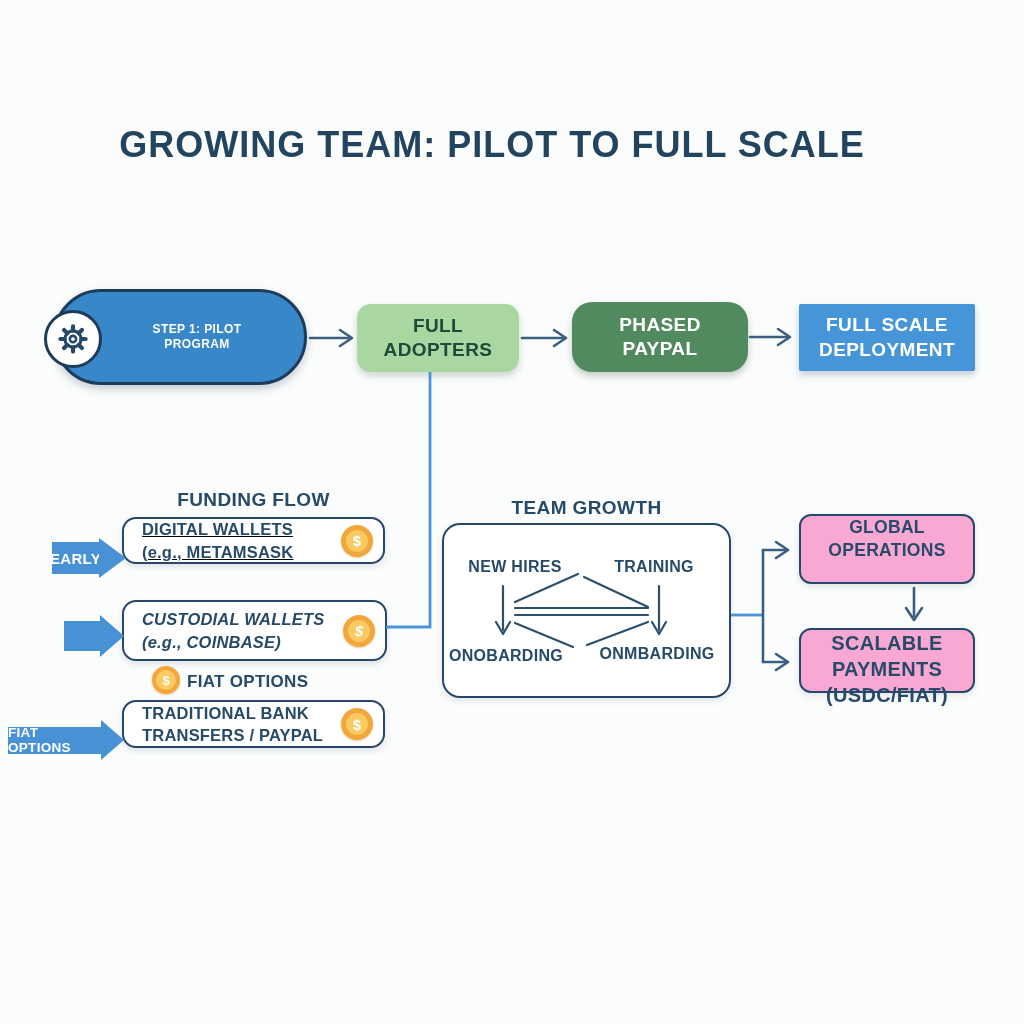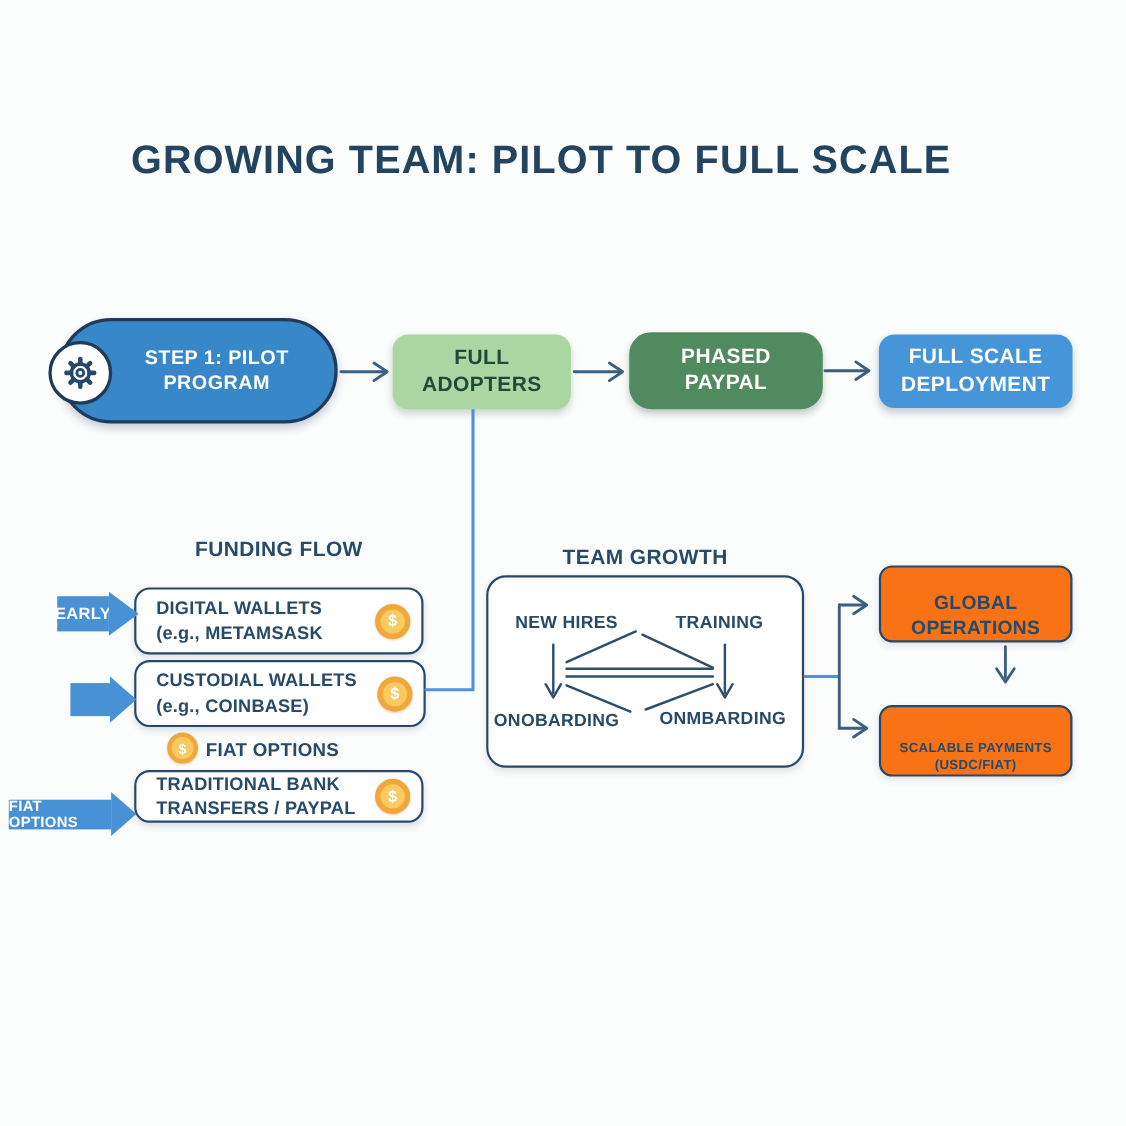--- a/index.html
+++ b/index.html
@@ -14,63 +14,63 @@
     text-align:center; font-size:36px; font-weight:800;
     color:#23445e; letter-spacing:1px;
   }
   
   .node { position:absolute; display:flex; align-items:center; justify-content:center;
           text-align:center; font-weight:700; letter-spacing:.4px; z-index:2; }
   .node .lines span { display:block; line-height:1.28; }
   .pill {
     left:53px; top:289px; width:254px; height:96px;
     background:#3787c9; border:3px solid #1e3c59; border-radius:48px;
-    color:#ffffff; font-size:18px;
+    color:#ffffff; font-size:12px;
     box-shadow:0 4px 8px rgba(30,60,90,.25);
     padding-left:34px;
   }
   .gear-circle {
     position:absolute; left:44px; top:310px; width:58px; height:58px;
     background:#ffffff; border:3px solid #1e3c59; border-radius:50%;
     display:flex; align-items:center; justify-content:center; z-index:3;
   }
   .box-early {
     left:357px; top:304px; width:162px; height:68px;
     background:#a9d6a1; border-radius:14px; color:#1d4b38; font-size:19px;
     box-shadow:0 4px 7px rgba(40,80,50,.22);
   }
   .box-phased {
     left:572px; top:302px; width:176px; height:70px;
     background:#528a5f; border-radius:20px; color:#ffffff; font-size:19px;
     box-shadow:0 4px 7px rgba(30,60,40,.25);
   }
   .box-full {
     left:799px; top:304px; width:176px; height:67px;
-    background:#4695d8; border-radius:14px; color:#ffffff; font-size:19px;
+    background:#4695d8; border-radius:2px; color:#ffffff; font-size:19px;
     box-shadow:0 4px 7px rgba(30,70,110,.25);
   }
   
   .sec-heading {
     position:absolute; text-align:center; font-weight:800;
     color:#274a68; font-size:19px; letter-spacing:.4px; z-index:2;
   }
   .h-funding { left:122px; top:489px; width:263px; }
   .h-teamgrowth { left:442px; top:497px; width:289px; }
   
   .wbox {
     position:absolute; background:#ffffff; border:2.5px solid #27486b;
     border-radius:14px; z-index:2;
     display:flex; align-items:center;
     box-shadow:0 3px 6px rgba(40,70,100,.14);
   }
   .wbox .lines { padding-left:18px; font-weight:700; color:#274a68;
                  font-size:16.5px; letter-spacing:.2px; }
   .wbox .lines span { display:block; line-height:1.35; }
-  .fund1 { left:122px; top:534px; width:263px; height:61px; }
-  .fund2 { left:122px; top:600px; width:265px; height:61px; }
+  .fund1 { left:122px; top:517px; width:263px; height:47px;text-decoration:underline; }
+  .fund2 { left:122px; top:600px; width:265px; height:61px;font-style:italic; }
   .fund3 { left:122px; top:700px; width:263px; height:48px; }
   
   .coin {
     position:absolute; width:32px; height:32px; border-radius:50%;
     background:#f8ca5f; border:5px solid #f2a73d;
     display:flex; align-items:center; justify-content:center;
     color:#ffffff; font-weight:800; font-size:15px; z-index:3;
     box-shadow:0 1px 2px rgba(180,120,20,.35);
   }
   .coin-in-box { right:10px; top:50%; transform:translateY(-50%); }
@@ -101,29 +101,29 @@
     position:absolute; left:442px; top:523px; width:289px; height:175px;
     background:#ffffff; border:2.5px solid #27486b; border-radius:18px;
     z-index:2; box-shadow:0 3px 6px rgba(40,70,100,.12);
   }
   .tg-label {
     position:absolute; font-weight:800; color:#274a68; font-size:16px;
     letter-spacing:.3px; text-align:center; z-index:4;
   }
   
   .obox {
-    position:absolute; background:#f97316; border:2.5px solid #27486b;
-    border-radius:12px; z-index:2; display:flex; align-items:flex-end;
+    position:absolute; background:#f9a8d4; border:2.5px solid #27486b;
+    border-radius:12px; z-index:2; display:flex; align-items:flex-start;
     justify-content:center; text-align:center;
     box-shadow:0 3px 6px rgba(40,70,100,.12);
   }
   .obox .lines { font-weight:800; color:#274a68; letter-spacing:.3px; }
   .obox .lines span { display:block; line-height:1.3; }
   .op-global { left:799px; top:514px; width:176px; height:70px; font-size:17.5px; }
-  .op-scalable { left:799px; top:628px; width:176px; height:65px; font-size:12px;margin-top:13px; }
+  .op-scalable { left:799px; top:628px; width:176px; height:65px; font-size:20px; }
   
   .connector-layer { position:absolute; left:0; top:0; z-index:5; pointer-events:none; }
 </style>
 </head>
 <body>
 
 <div class="canvas">
 
   <div class="title">GROWING TEAM: PILOT TO FULL SCALE</div>
 

